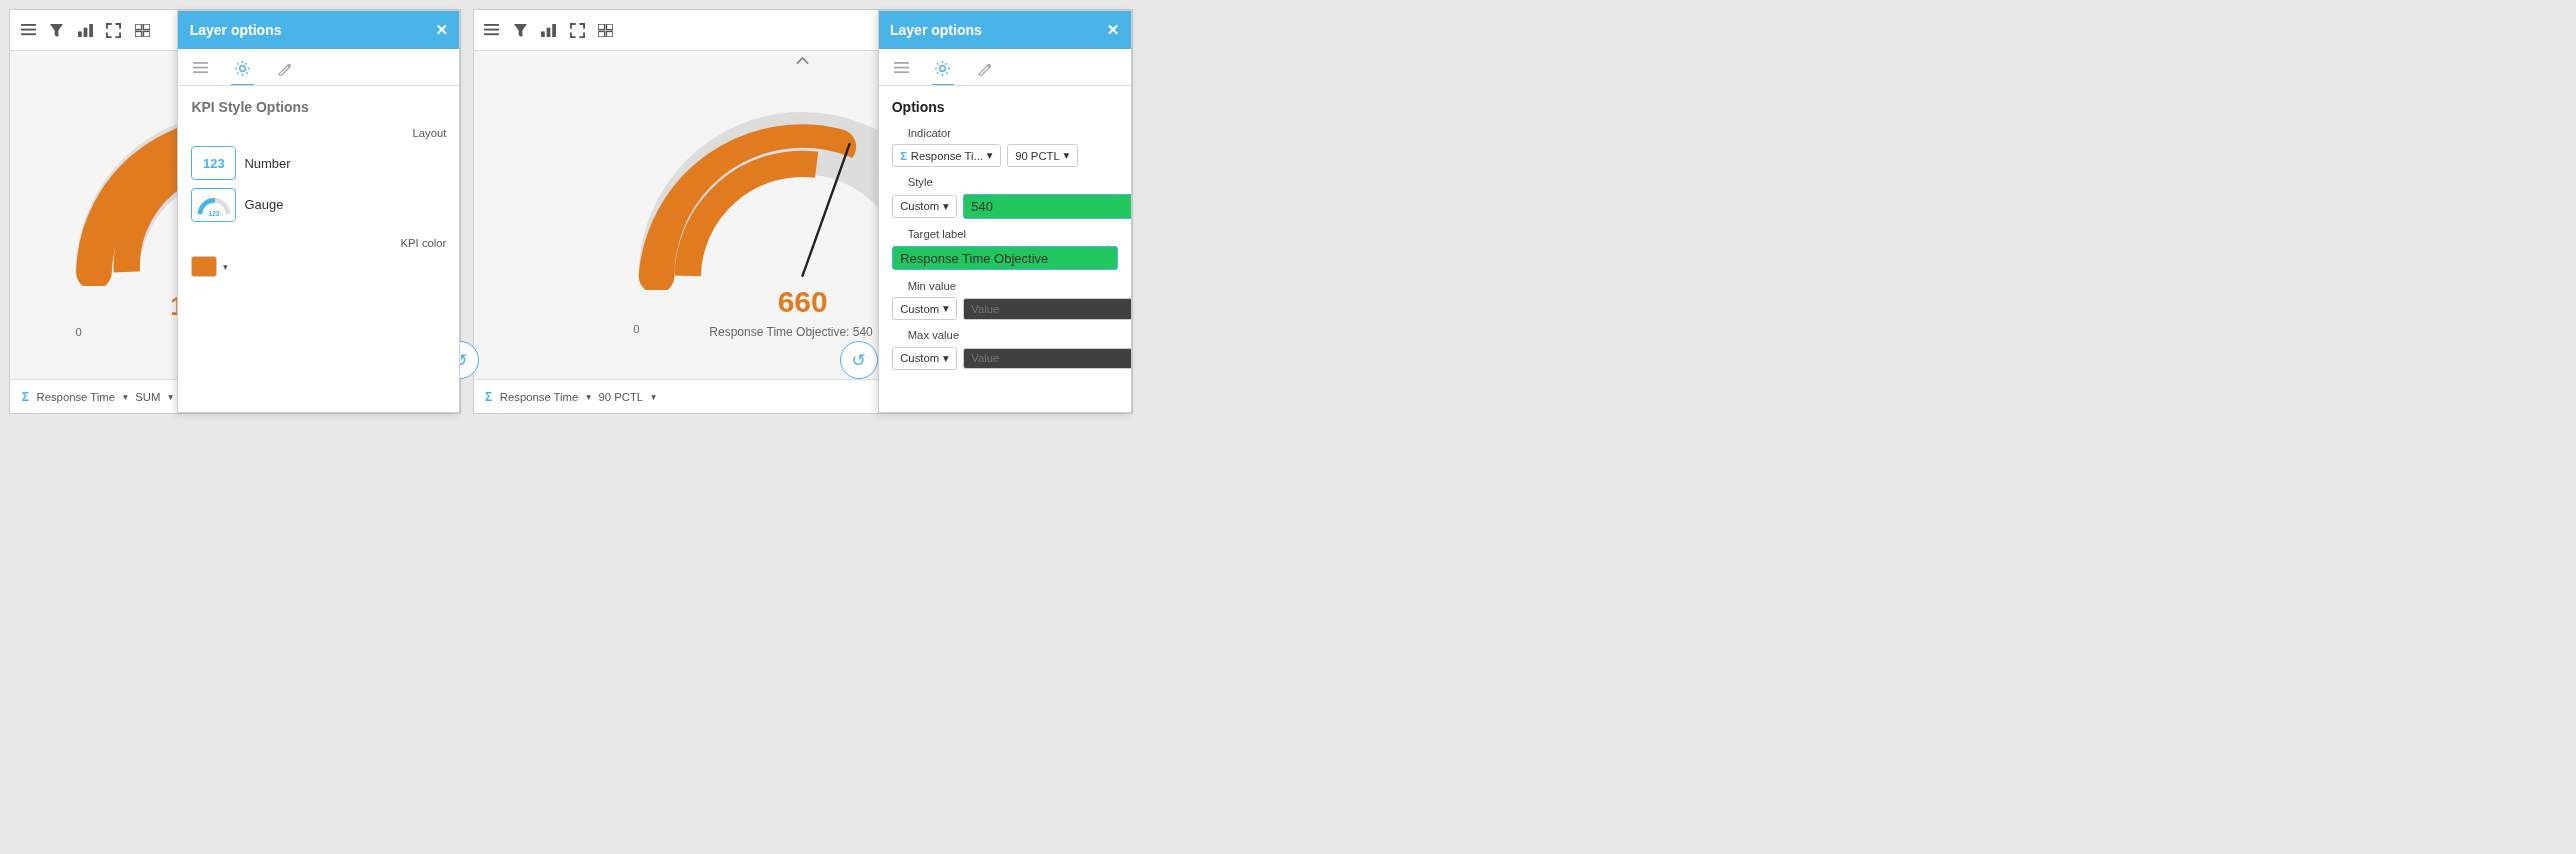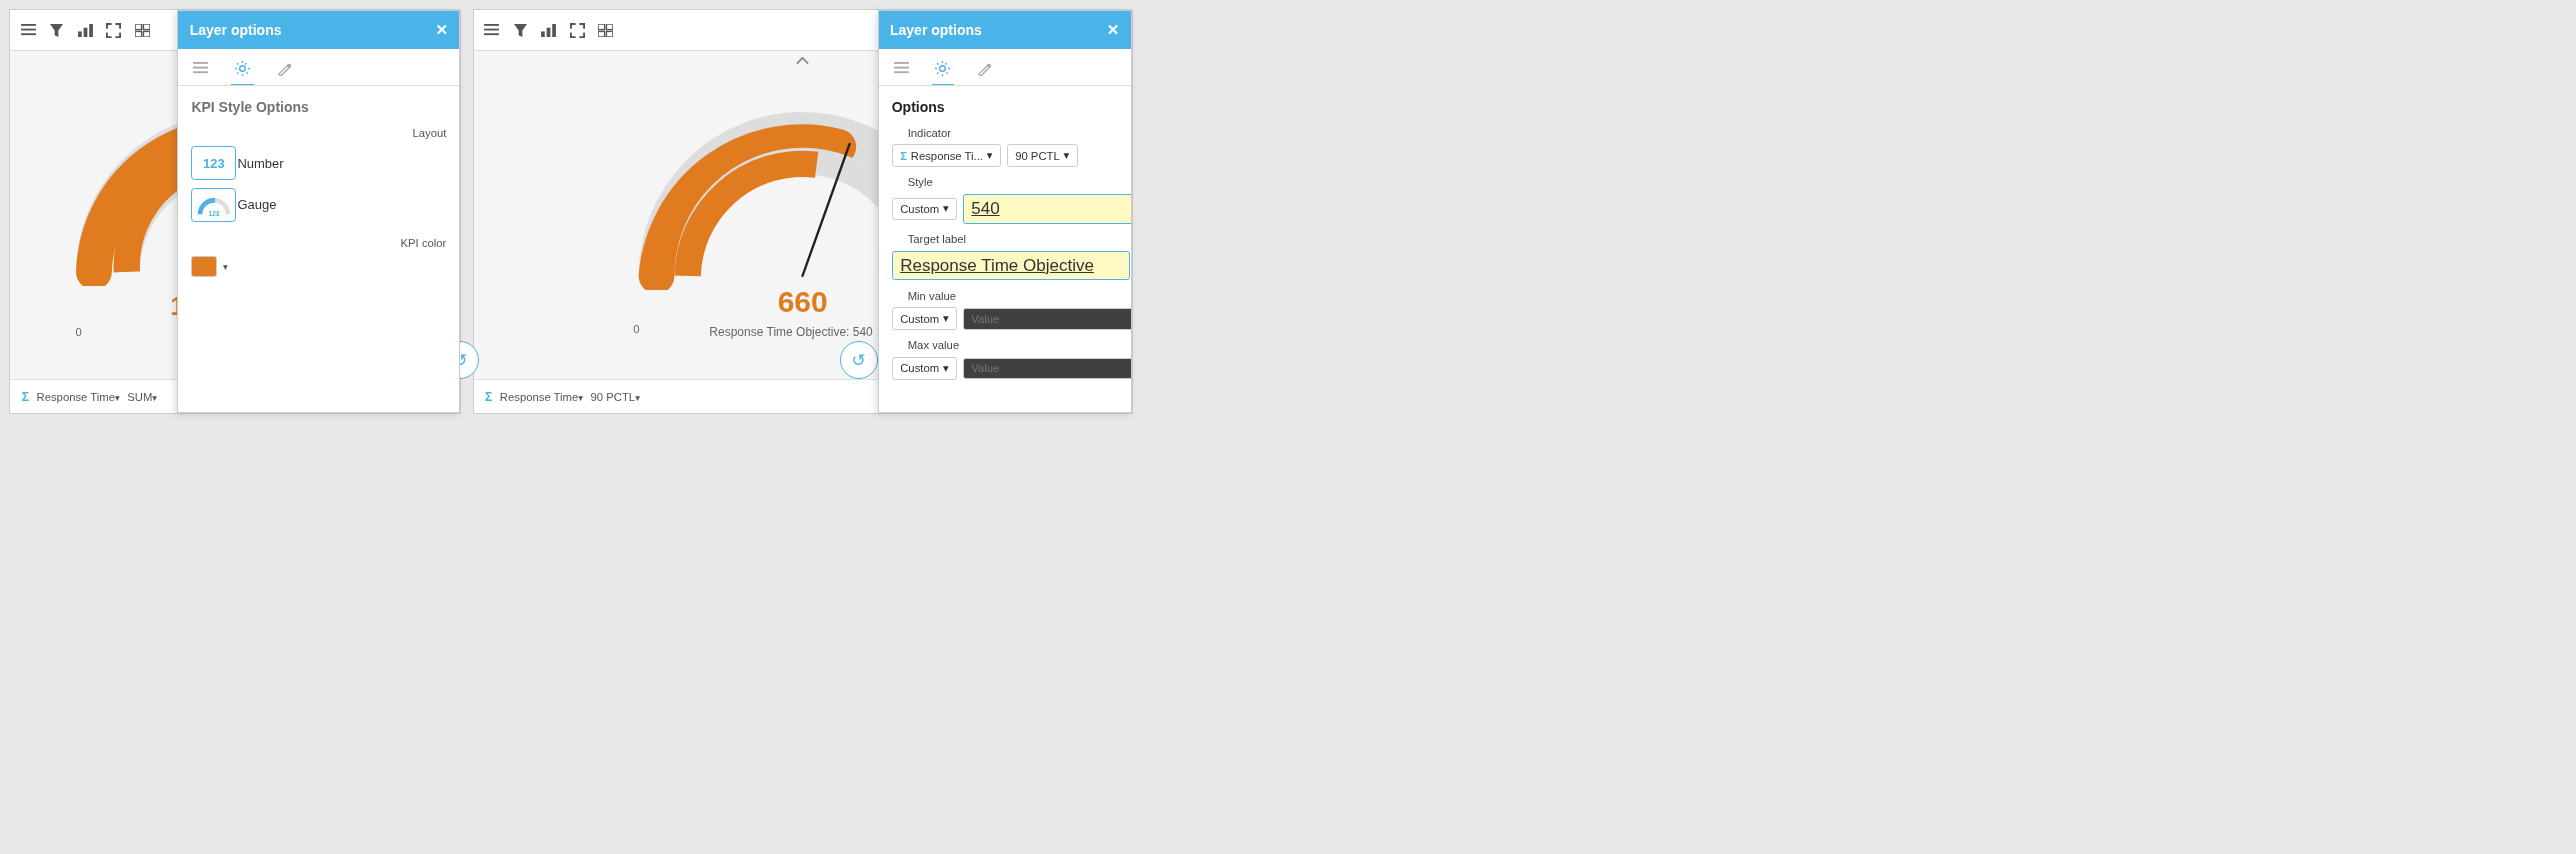--- a/index.html
+++ b/index.html
@@ -118,22 +118,22 @@
       display: flex;
       align-items: center;
       padding: 0 11.3px;
       gap: 7.5px;
       font-size: 11.3px;
       color: #555;
     }
 
     .bottom-bar-btn {
       display: flex;
-      align-items: flex-end;
-      gap: 0;
+      align-items: flex-start;
+      gap: 8px;
       cursor: pointer;
       color: #555;
       font-size: 11.3px;
     }
 
     .dropdown-arrow {
       font-size: 9.4px;
     }
 
     
@@ -230,21 +230,21 @@
     .layout-options {
       display: flex;
       flex-direction: column;
       gap: 7.5px;
       margin-bottom: 15px;
     }
 
     .layout-option {
       display: flex;
       align-items: center;
-      gap: 1px;
+      gap: 8px;
       cursor: pointer;
     }
 
     .layout-icon-box {
       width: 45px;
       height: 34px;
       border: 1.9px solid #4ab3e8;
       border-radius: 3.8px;
       display: flex;
       align-items: center;
@@ -347,25 +347,24 @@
 
     .dropdown-select .sigma {
       color: #4ab3e8;
       font-weight: bold;
     }
 
     .text-input {
       border: 0.9px solid #4ab3e8;
       border-radius: 2.8px;
       padding: 3.8px 7.5px;
-      font-size: 17px;
+      font-size: 13px;
       color: #333;
-      background: #fef9c3;
+      background: #22c55e;
       flex: 1;
-      text-decoration: underline;
     }
 
     .text-input-plain {
       border: 0.9px solid #ccc;
       border-radius: 2.8px;
       padding: 3.8px 7.5px;
       font-size: 11.3px;
       color: #999;
       background: #404040;
       flex: 1;

